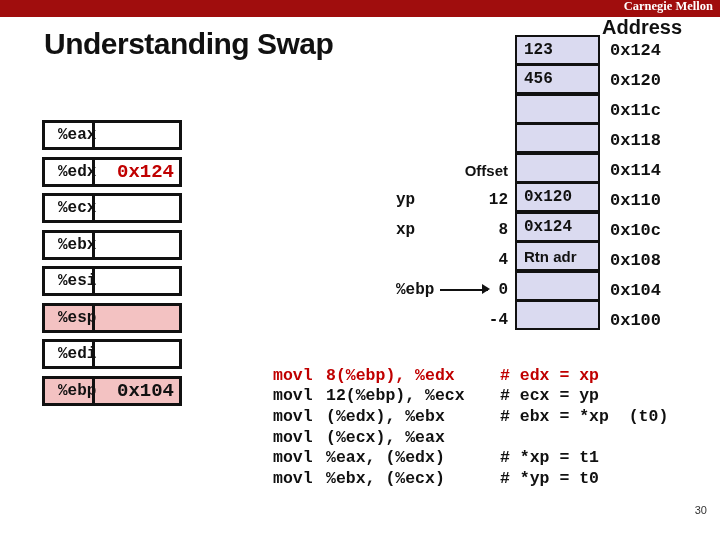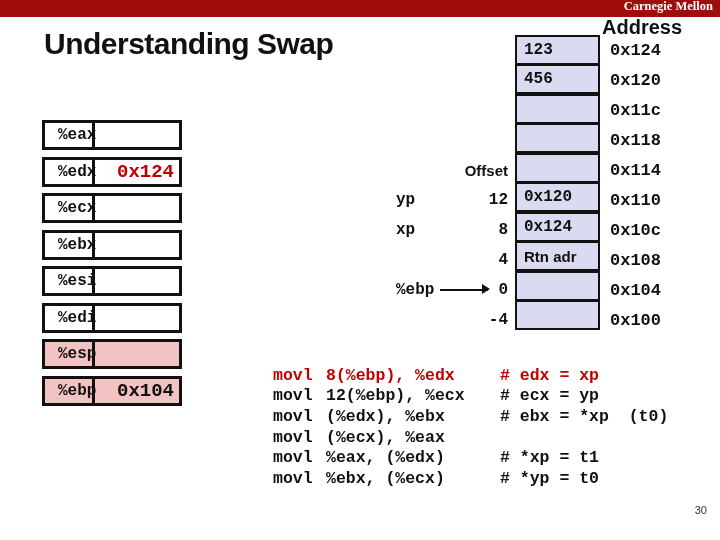--- a/index.html
+++ b/index.html
@@ -139,26 +139,26 @@
       <span class="reg-val"></span>
     </div>
     <div class="reg-row">
       <span class="reg-name">%ebx</span>
       <span class="reg-val"></span>
     </div>
     <div class="reg-row">
       <span class="reg-name">%esi</span>
       <span class="reg-val"></span>
     </div>
-    <div class="reg-row">
-      <span class="reg-name">%edi</span>
-      <span class="reg-val"></span>
-    </div>
     <div class="reg-row pink">
       <span class="reg-name">%esp</span>
+      <span class="reg-val"></span>
+    </div>
+    <div class="reg-row">
+      <span class="reg-name">%edi</span>
       <span class="reg-val"></span>
     </div>
     <div class="reg-row pink">
       <span class="reg-name">%ebp</span>
       <span class="reg-val">0x104</span>
     </div>
   </div>
 
   <div class="memstack">
     <div class="mem-cell">

